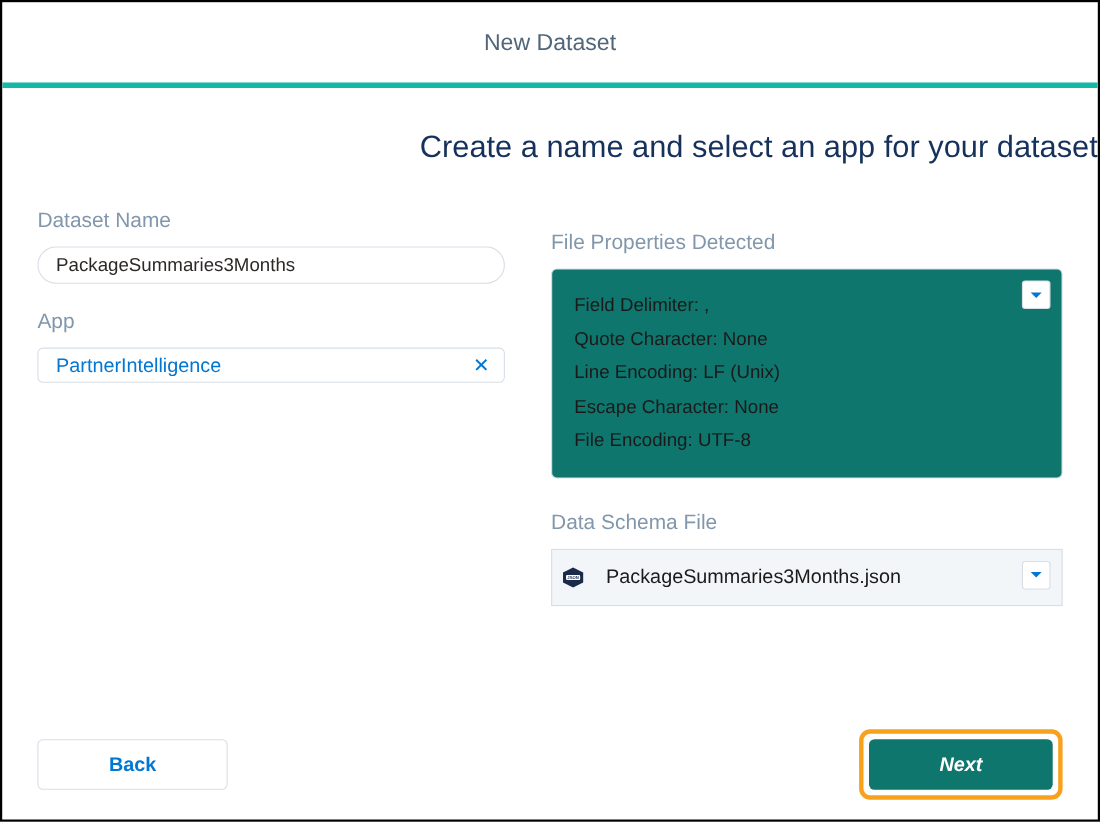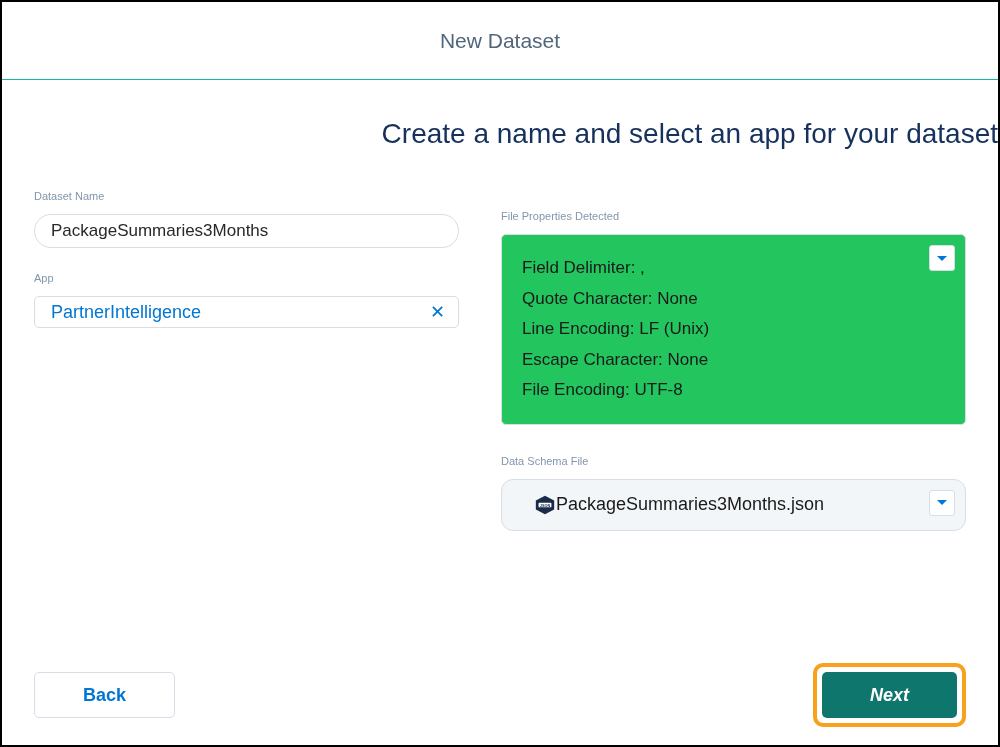--- a/index.html
+++ b/index.html
@@ -13,21 +13,21 @@
       width: 1000px;
       height: 747px;
       position: relative;
       border: 2px solid #000;
     }
     .header {
       height: 78px;
       display: flex;
       align-items: center;
       justify-content: center;
-      border-bottom: 1px solid #14b8a6;
+      border-bottom: 5px solid #14b8a6;
     }
     .header-title {
       color: #52667a;
       font-size: 21px;
       font-weight: 400;
     }
     .main-title {
       text-align: right;
       color: #16325c;
       font-size: 28px;
@@ -41,21 +41,21 @@
     }
     .col-left {
       width: 425px;
     }
     .col-right {
       flex: 1;
       margin-top: 20px;
     }
     .field-label {
       color: #8297ab;
-      font-size: 11px;
+      font-size: 19px;
       font-weight: 400;
       margin-bottom: 12px;
       display: block;
     }
     .text-input {
       width: 100%;
       height: 34px;
       border: 1px solid #d8dde6;
       border-radius: 17px;
       padding: 0 16px;
@@ -84,21 +84,21 @@
       position: absolute;
       right: 14px;
       top: 50%;
       transform: translateY(-50%);
       color: #0077d4;
       font-size: 18px;
       cursor: pointer;
       line-height: 1;
     }
     .panel {
-      background: #22c55e;
+      background: #0f766e;
       border: 1px solid #d8dde6;
       border-radius: 5px;
       padding: 18px 20px;
       position: relative;
     }
     .panel-line {
       color: #1a1a1a;
       font-size: 17px;
       line-height: 1.8;
     }
@@ -113,26 +113,26 @@
       border-radius: 3px;
       display: flex;
       align-items: center;
       justify-content: center;
       cursor: pointer;
       color: #0077d4;
     }
     .schema-panel {
       background: #f3f6f9;
       border: 1px solid #d8dde6;
-      border-radius: 12px;
-      padding: 14px 32px;
-      position: relative;
-      display: flex;
-      align-items: center;
-      gap: 0;
+      border-radius: 0;
+      padding: 14px 8px;
+      position: relative;
+      display: flex;
+      align-items: center;
+      gap: 19px;
     }
     .schema-icon {
       width: 22px;
       height: 22px;
       flex-shrink: 0;
     }
     .schema-name {
       color: #1a1a1a;
       font-size: 18px;
     }
@@ -144,21 +144,21 @@
       bottom: 18px;
       left: 0;
       right: 0;
       padding: 0 32px;
       display: flex;
       justify-content: space-between;
       align-items: center;
     }
     .btn {
       height: 46px;
-      padding: 0 48px;
+      padding: 0 64px;
       border-radius: 5px;
       font-size: 18px;
       font-weight: 600;
       cursor: pointer;
       border: 1px solid transparent;
       display: inline-flex;
       align-items: center;
       justify-content: center;
     }
     .btn-secondary {

